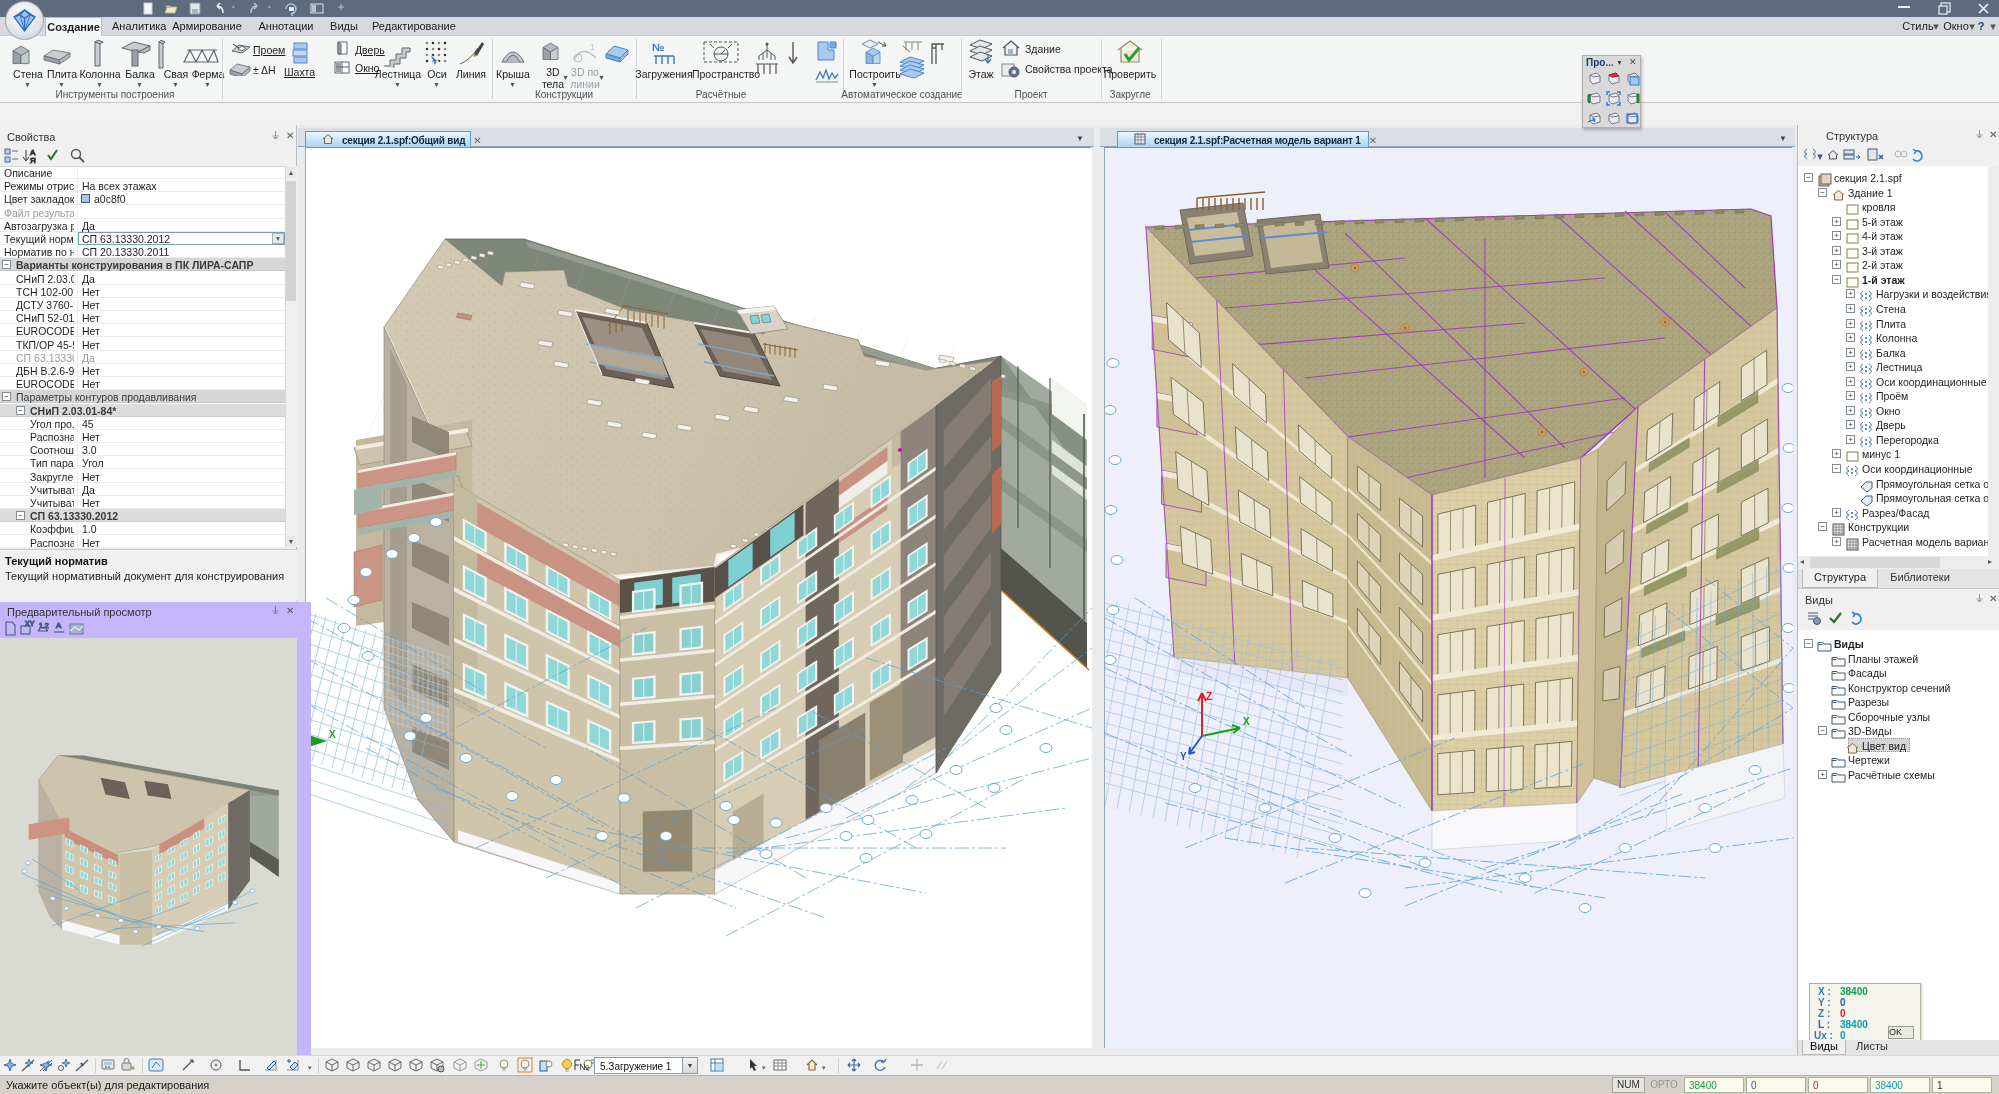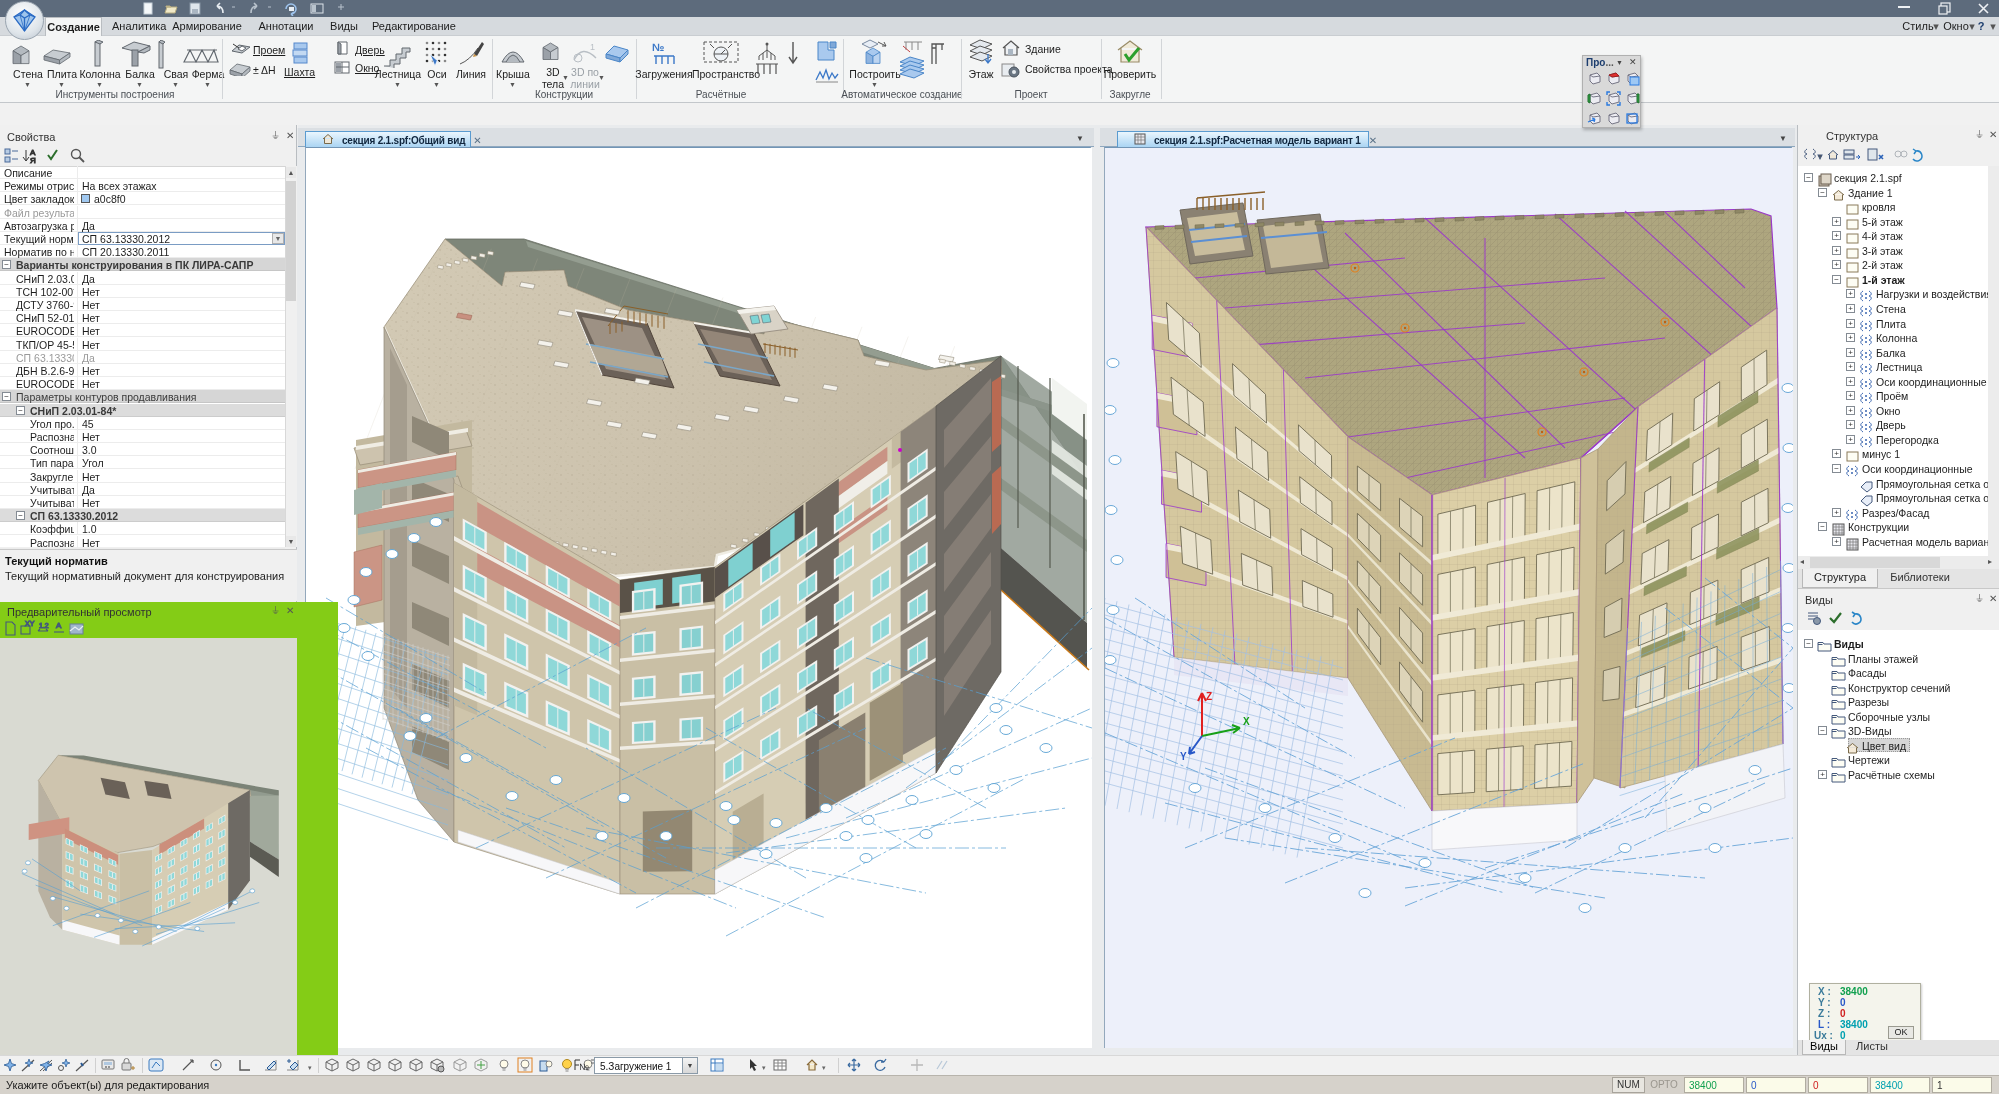--- a/index.html
+++ b/index.html
@@ -1354,21 +1354,21 @@
       <div class="tree-row" style="left:30px;top:412px;color:#1d1d1d;max-width:44px;overflow:hidden">Распозна...</div>
       <div class="tree-row" style="left:82px;top:412px;color:#1d1d1d">Нет</div>
       <div class="abs" style="left:285px;top:41px;width:12px;height:381px;background:#f0f0f0;border-left:1px solid #d8d8d8"></div>
       <div class="abs" style="left:286px;top:42px;width:10px;height:11px;background:#e8e8e8;font-size:7px;color:#555;text-align:center;line-height:11px">▲</div>
       <div class="abs" style="left:286px;top:411px;width:10px;height:11px;background:#e8e8e8;font-size:7px;color:#555;text-align:center;line-height:11px">▼</div>
       <div class="abs" style="left:286px;top:56px;width:10px;height:120px;background:#d2d2d2"></div>
       <div class="abs" style="left:0;top:424px;width:297px;height:52px;background:#f0f0f0;border-top:1px solid #c8c8c8">
         <div style="position:absolute;left:5px;top:5px;font-size:11px;font-weight:bold;color:#111">Текущий норматив</div>
         <div style="position:absolute;left:5px;top:20px;font-size:11px;color:#222">Текущий нормативный документ для конструирования</div>
       </div>
-      <div class="abs" style="left:0;top:477px;width:338px;height:453px;background:#84cc16">
+      <div class="abs" style="left:0;top:477px;width:311px;height:453px;background:#c4b5fd">
         <div class="panel-h" style="top:4px">Предварительный просмотр</div>
         <div class="pin" style="left:272px;top:3px">⏚</div>
         <div class="pin" style="left:286px;top:3px">✕</div>
         <svg class="abs" style="left:4px;top:18px" width="120" height="18" viewBox="0 0 120 18">
           <g fill="none" stroke="#44597c" stroke-width="1.1">
             <path d="M2 2 L8 2 L11 5 L11 15 L2 15 Z"></path>
             <rect x="17" y="6" width="9" height="8"></rect>
             <text x="21" y="6" font-size="7" fill="#44597c">XY</text>
             <text x="35" y="8" font-size="7" fill="#44597c">1.2</text>
             <path d="M34 11 L44 11 M34 11 L36 9 M44 11 L42 9"></path>
@@ -1812,21 +1812,21 @@
         <div class="abs" style="left:8px;top:2px;color:#3a7a9a;font-weight:bold">X :</div>
         <div class="abs" style="left:30px;top:2px;color:#12a050;font-weight:bold">38400</div>
         <div class="abs" style="left:8px;top:13px;color:#3a7a9a;font-weight:bold">Y :</div>
         <div class="abs" style="left:30px;top:13px;color:#2858c8;font-weight:bold">0</div>
         <div class="abs" style="left:8px;top:24px;color:#3a7a9a;font-weight:bold">Z :</div>
         <div class="abs" style="left:30px;top:24px;color:#d02020;font-weight:bold">0</div>
         <div class="abs" style="left:8px;top:35px;color:#2858c8;font-weight:bold">L :</div>
         <div class="abs" style="left:30px;top:35px;color:#00a0b0;font-weight:bold">38400</div>
         <div class="abs" style="left:4px;top:46px;color:#3a7a9a;font-weight:bold">Ux :</div>
         <div class="abs" style="left:30px;top:46px;color:#00a0b0;font-weight:bold">0</div>
-        <div class="abs" style="left:78px;top:42px;width:26px;height:13px;background:#e8e8e4;border:1px solid #9a9a90;text-align:center;font-size:9px;color:#222">OK</div>
+        <div class="abs" style="left:78px;top:42px;width:26px;height:13px;background:#e8e8e4;border:1px solid #9a9a90;text-align:left;font-size:9px;color:#222">OK</div>
       </div>
       <div class="abs" style="left:0;top:915px;width:202px;height:15px;background:#e4e4e4">
         <div class="abs" style="left:4px;top:0px;width:44px;height:15px;background:#f0f0f0;border:1px solid #b8b8b8;border-top:none;font-size:11px;text-align:center">Виды</div>
         <div class="abs" style="left:50px;top:0px;width:48px;height:15px;font-size:11px;color:#333;text-align:center">Листы</div>
       </div>
     </div>
     <div class="abs" style="left:0;top:1055px;width:1999px;height:20px;background:#f1f1f1;border-top:1px solid #d8d8d8">
       <svg class="abs" style="left:2px;top:1px" width="17" height="17" viewBox="0 0 17 17">
         <path d="M8 2 L9.5 6.5 L14 8 L9.5 9.5 L8 14 L6.5 9.5 L2 8 L6.5 6.5 Z" fill="#7fb2e8" stroke="#2a5a94" stroke-width="0.8"></path>
       </svg>

